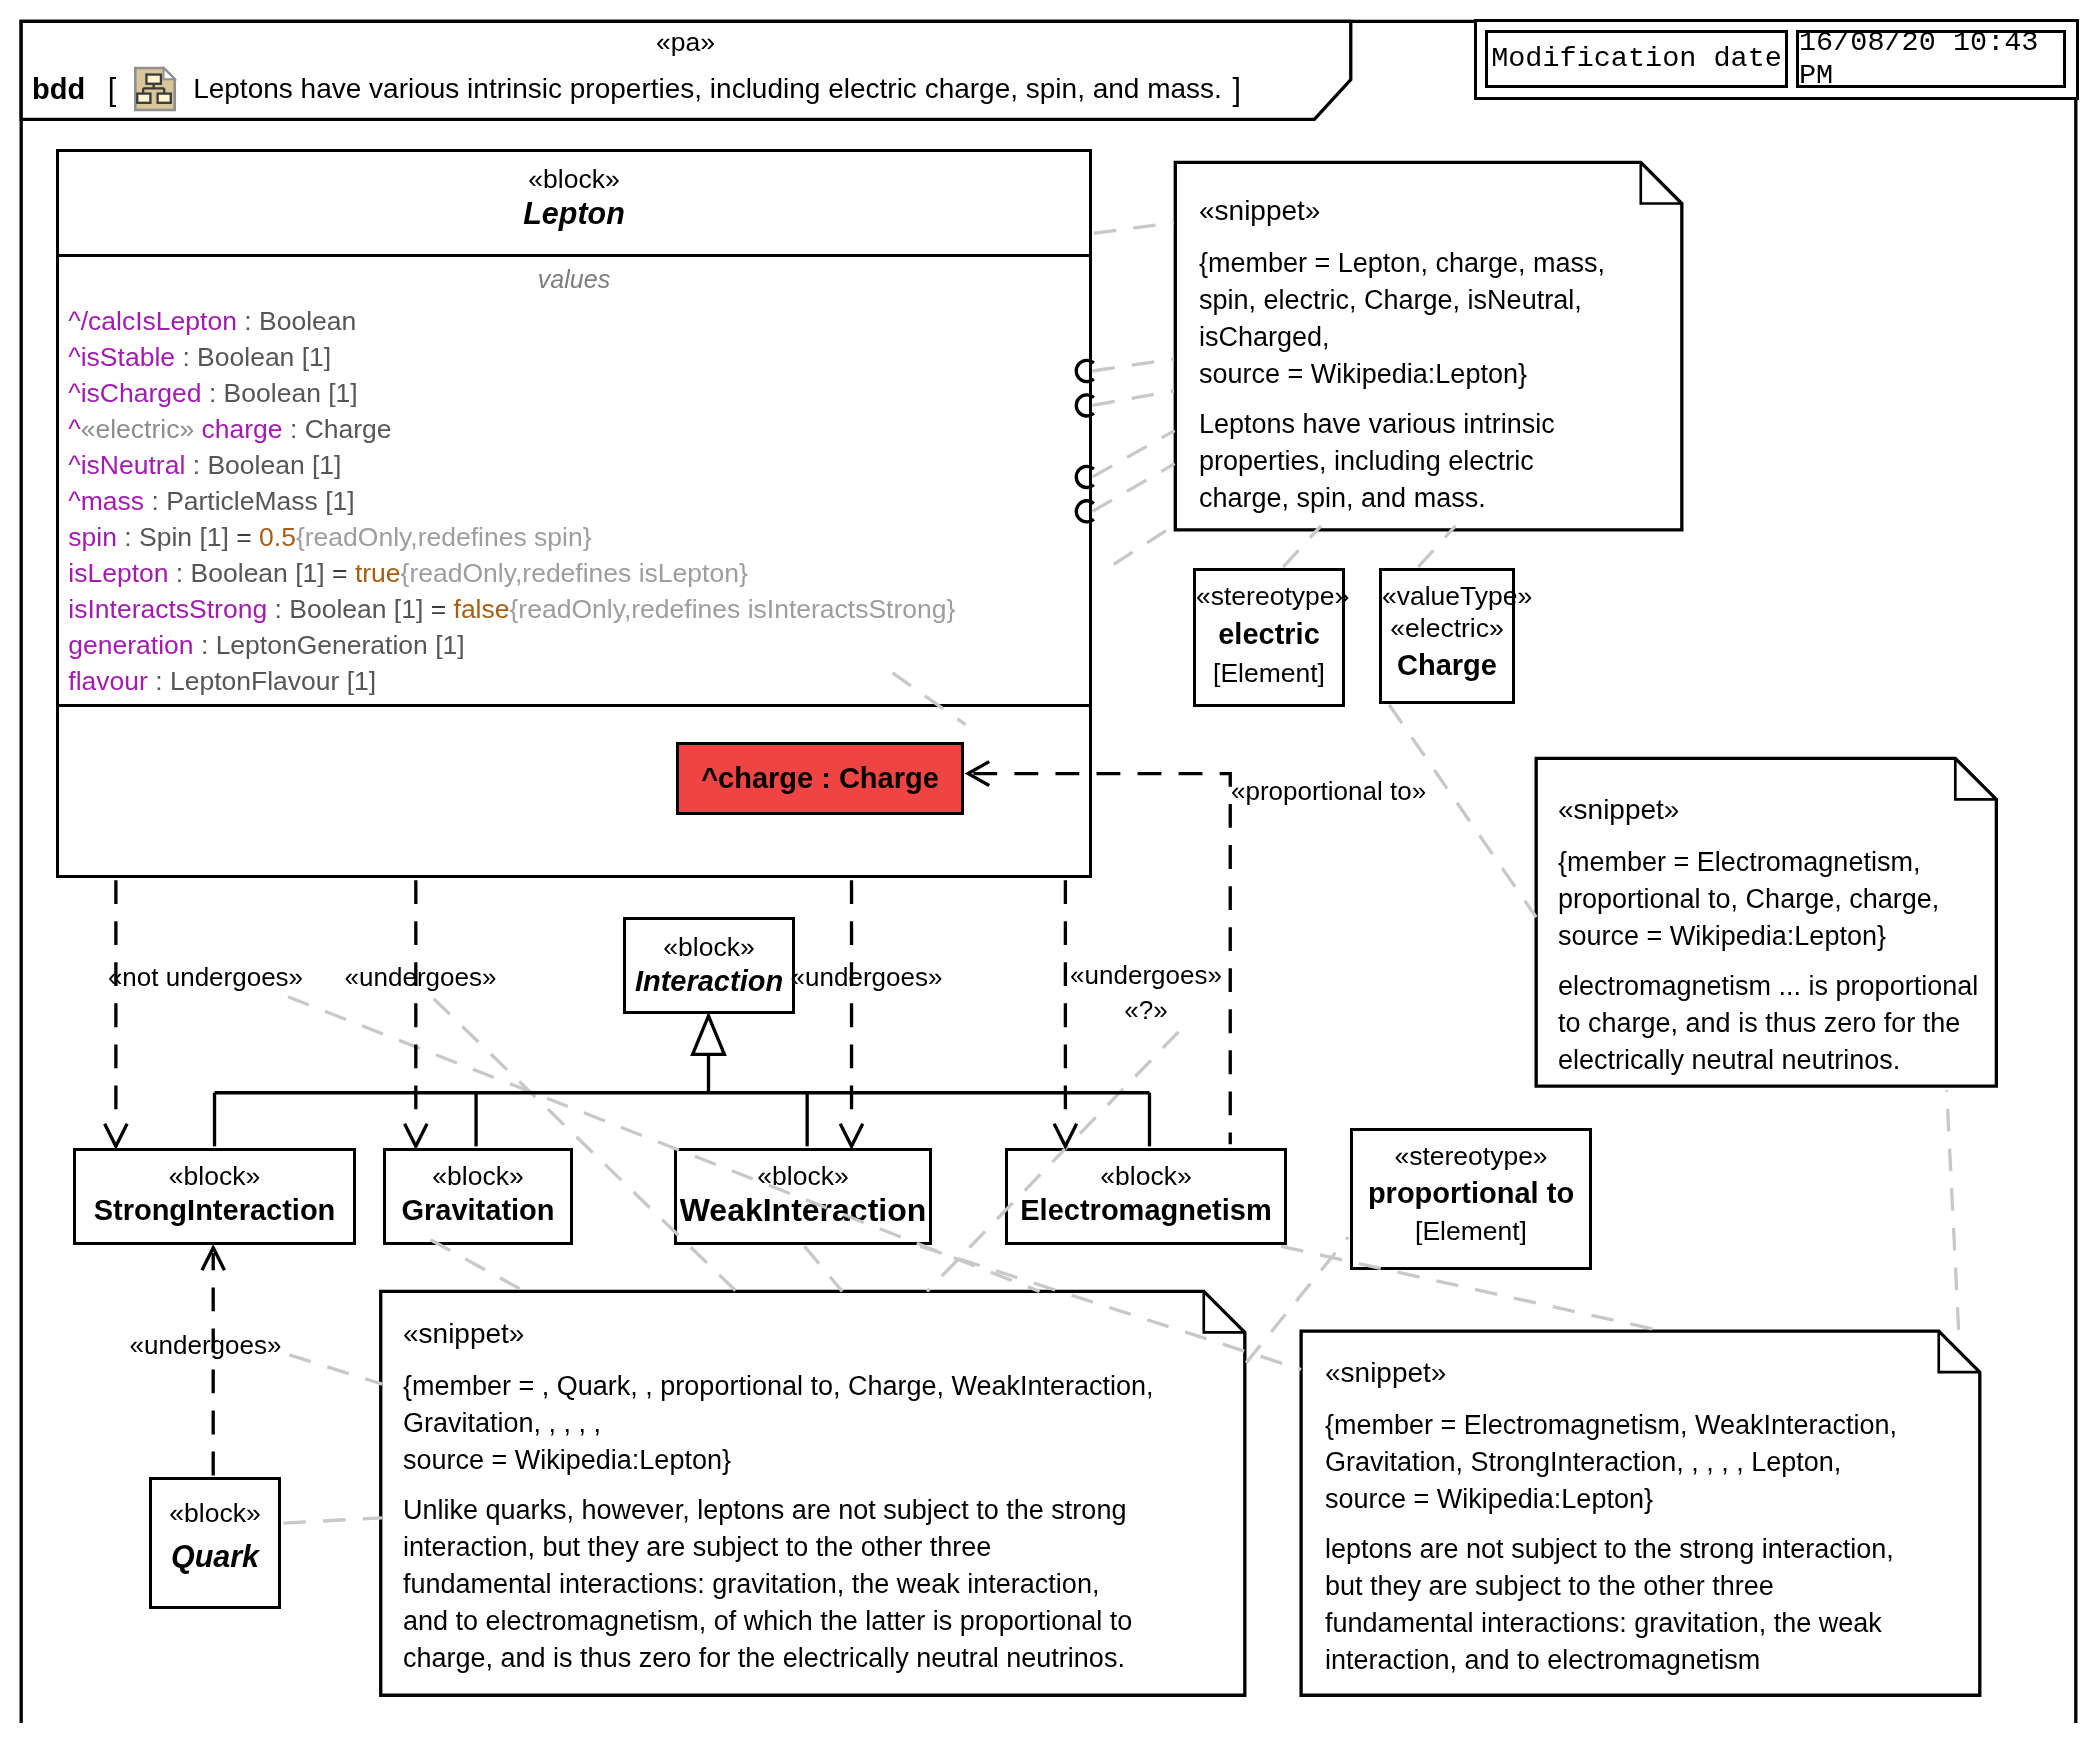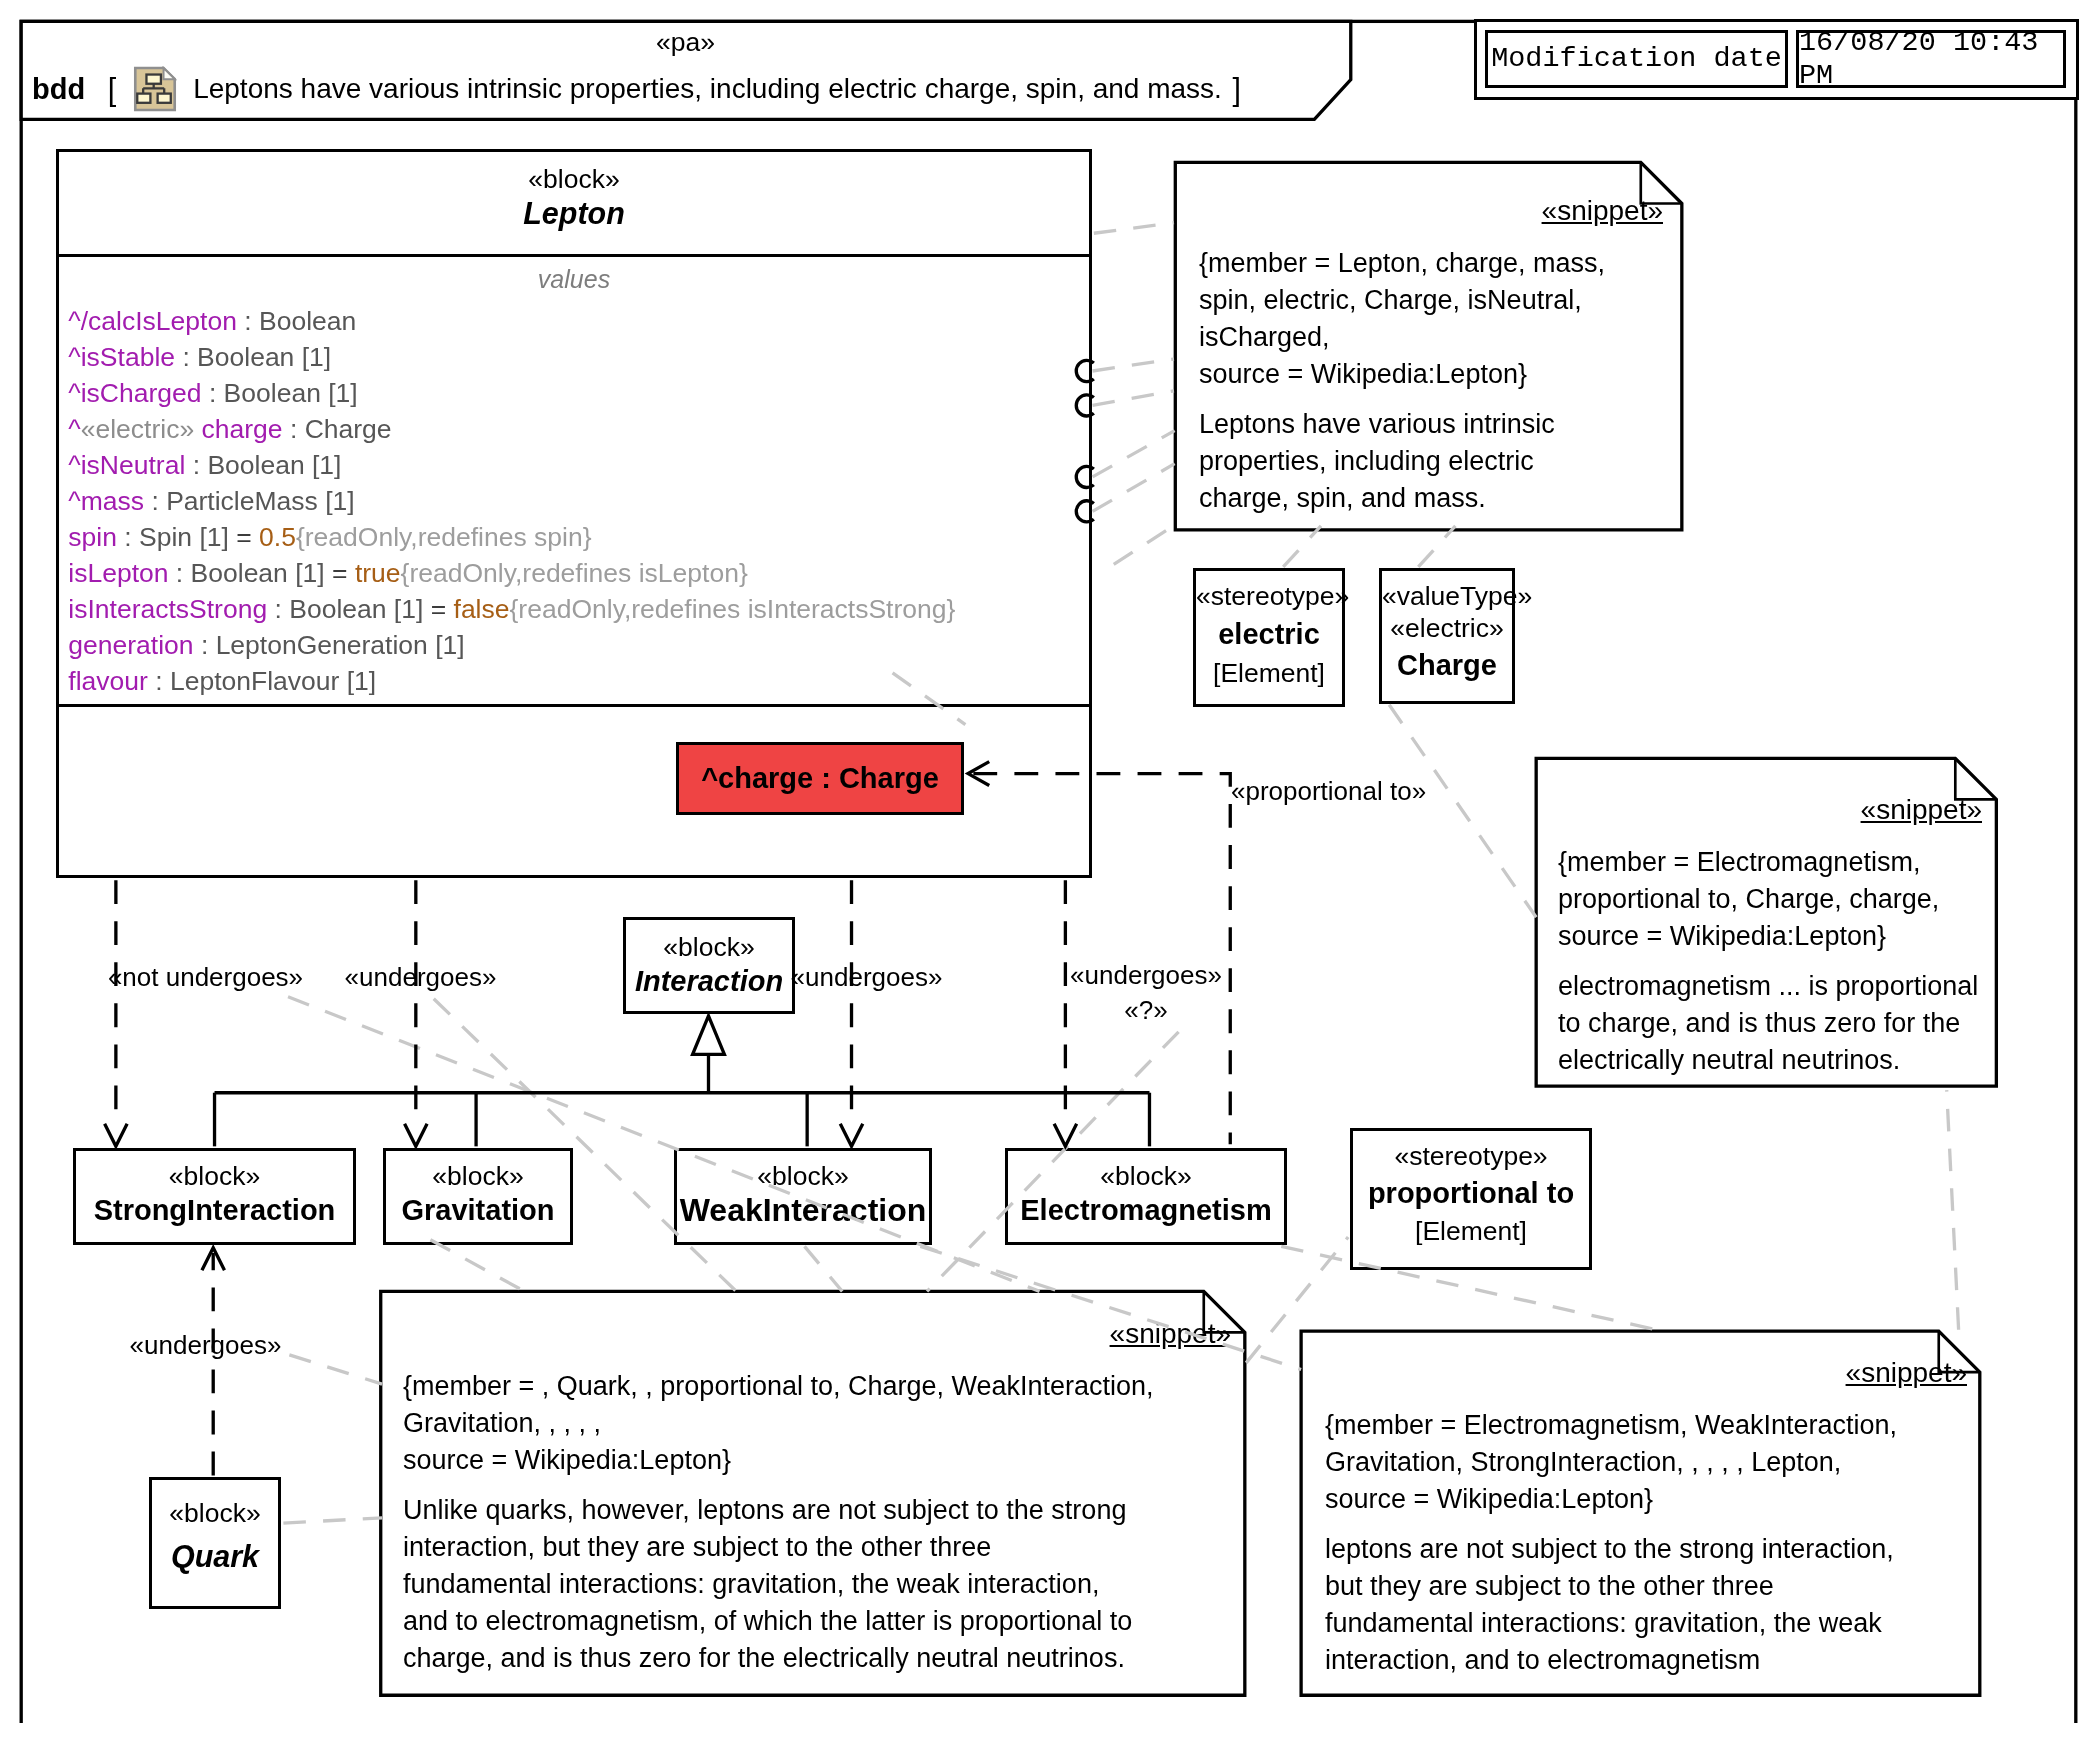--- a/index.html
+++ b/index.html
@@ -20,21 +20,21 @@
   .p-n{color:#a21caf;}
   .p-t{color:#565656;}
   .p-s{color:#8d8d8d;}
   .p-v{color:#a65e15;}
   .p-c{color:#9d9d9d;}
   .p-e{color:#3c3c3c;}
   
   .edge-label{font-size:26px;text-align:center;white-space:nowrap;}
   
   .note-text{font-size:27px;line-height:37px;text-align:left;}
-  .note-kw{font-size:28px;text-align:right;margin-bottom:16px;text-decoration:underline;}
+  .note-kw{font-size:28px;text-align:left;margin-bottom:16px;}
   .pre{white-space:pre-line;}
   .note-body{margin-top:13.2px;}
   
   .hdr-kw{font-size:26.5px;text-align:center;}
   .hdr-row{display:flex;align-items:center;font-size:28px;}
   .hdr-bdd{font-weight:bold;font-size:29px;margin-right:22.5px;}
   .hdr-br{font-size:30.5px;}
   .mod-cell{border:3.3px solid #000;font-size:28.5px;display:flex;align-items:center;justify-content:center;background:#fff;font-family:Liberation Mono, monospace;}
   .charge-part{border:3.3px solid #000;background:#ef4444;font-size:29px;font-weight:bold;
                display:flex;align-items:center;justify-content:center;}

